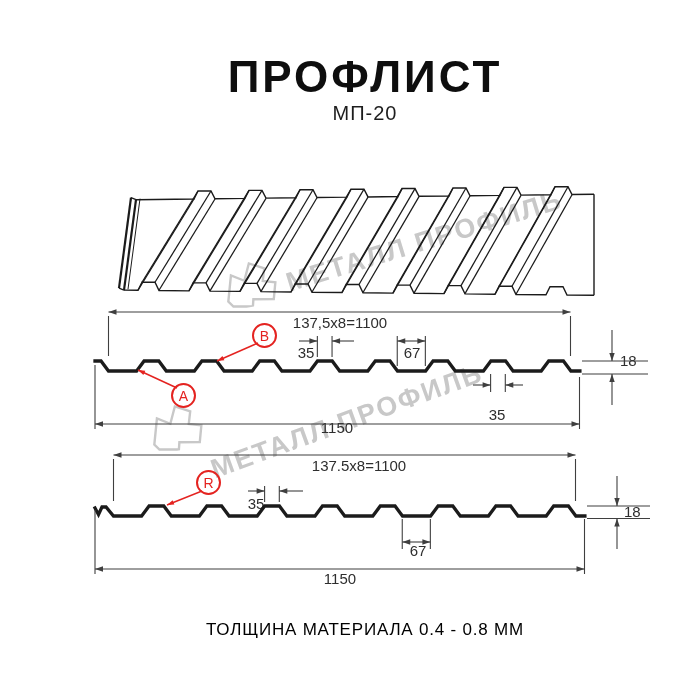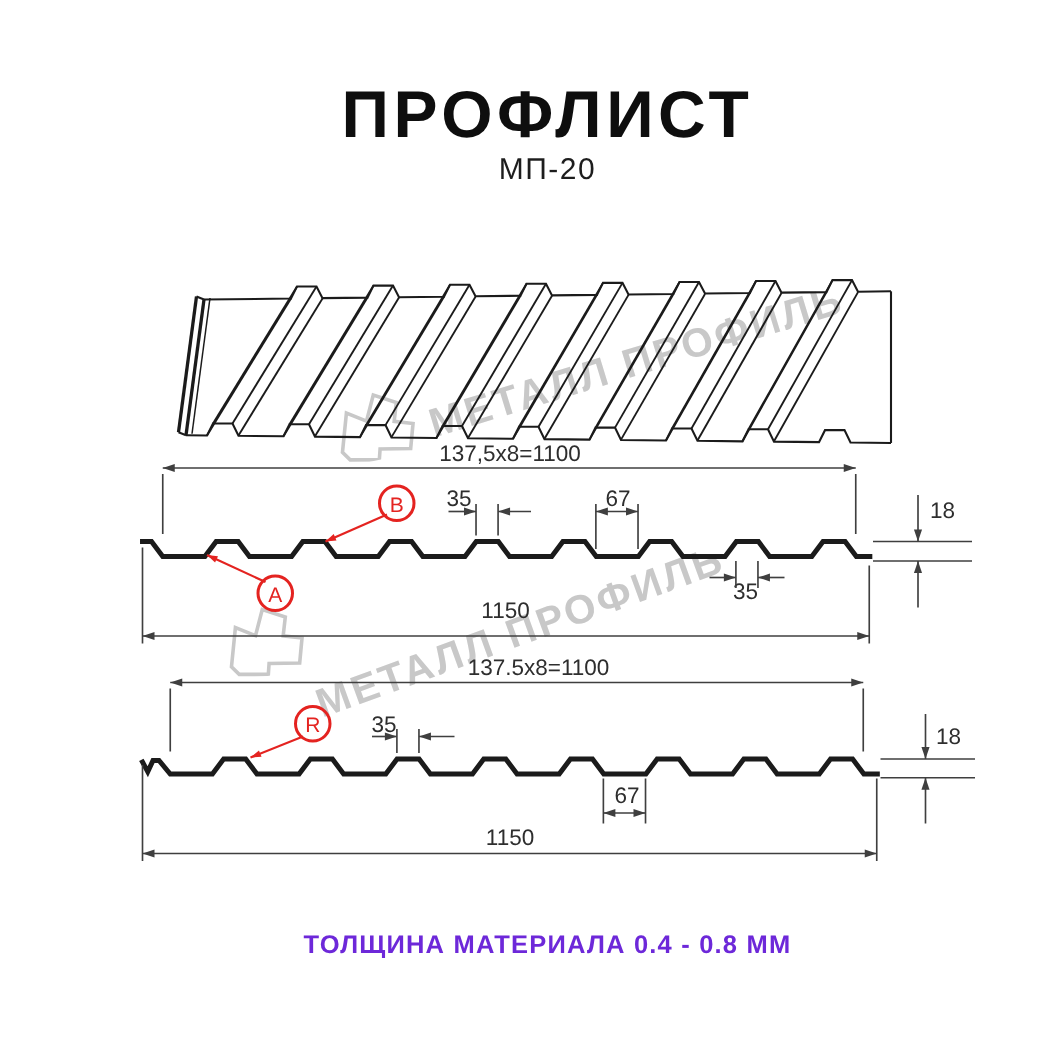--- a/index.html
+++ b/index.html
@@ -3,23 +3,23 @@
 <meta charset="utf-8">
 <style>
   html,body{margin:0;padding:0;}
   body{width:700px;height:700px;background:#ffffff;position:relative;overflow:hidden;
        font-family:"Liberation Sans","DejaVu Sans",sans-serif;}
   .abs{position:absolute;margin-left:30px;}
   .title{left:0;right:0;top:52px;text-align:center;font-size:44px;font-weight:800;
          letter-spacing:3px;color:#0e0e0e;}
   .subtitle{left:0;right:0;top:102px;text-align:center;font-size:20px;font-weight:400;
             letter-spacing:1px;color:#1d1d1d;}
-  .footer{left:0;right:0;top:620px;text-align:center;font-size:17px;font-weight:700;
-          letter-spacing:0.8px;color:#6d28d9;}
-  .dim{position:absolute;font-size:15px;color:#2e2e2e;white-space:nowrap;}
+  .footer{left:0;right:0;top:620px;text-align:center;font-size:17px;font-weight:400;
+          letter-spacing:0.8px;color:#000000;}
+  .dim{position:absolute;font-size:15px;color:#2e2e2e;white-space:nowrap;margin-top:20px;}
   .ctr{transform:translateX(-50%);}
   .callout{position:absolute;width:21px;height:21px;border:2px solid #e42320;border-radius:50%;
            color:#e42320;font-size:14px;font-weight:400;display:flex;align-items:center;
            justify-content:center;background:rgba(255,255,255,0.0);z-index:5;}
   .wm-text{position:absolute;font-size:27px;font-weight:700;letter-spacing:2px;color:#c8c8c8;
            transform-origin:left center;white-space:nowrap;z-index:0;}
   .wm-logo{position:absolute;z-index:0;}
   #draw{position:absolute;left:0;top:0;z-index:2;}
 </style>
 </head>

